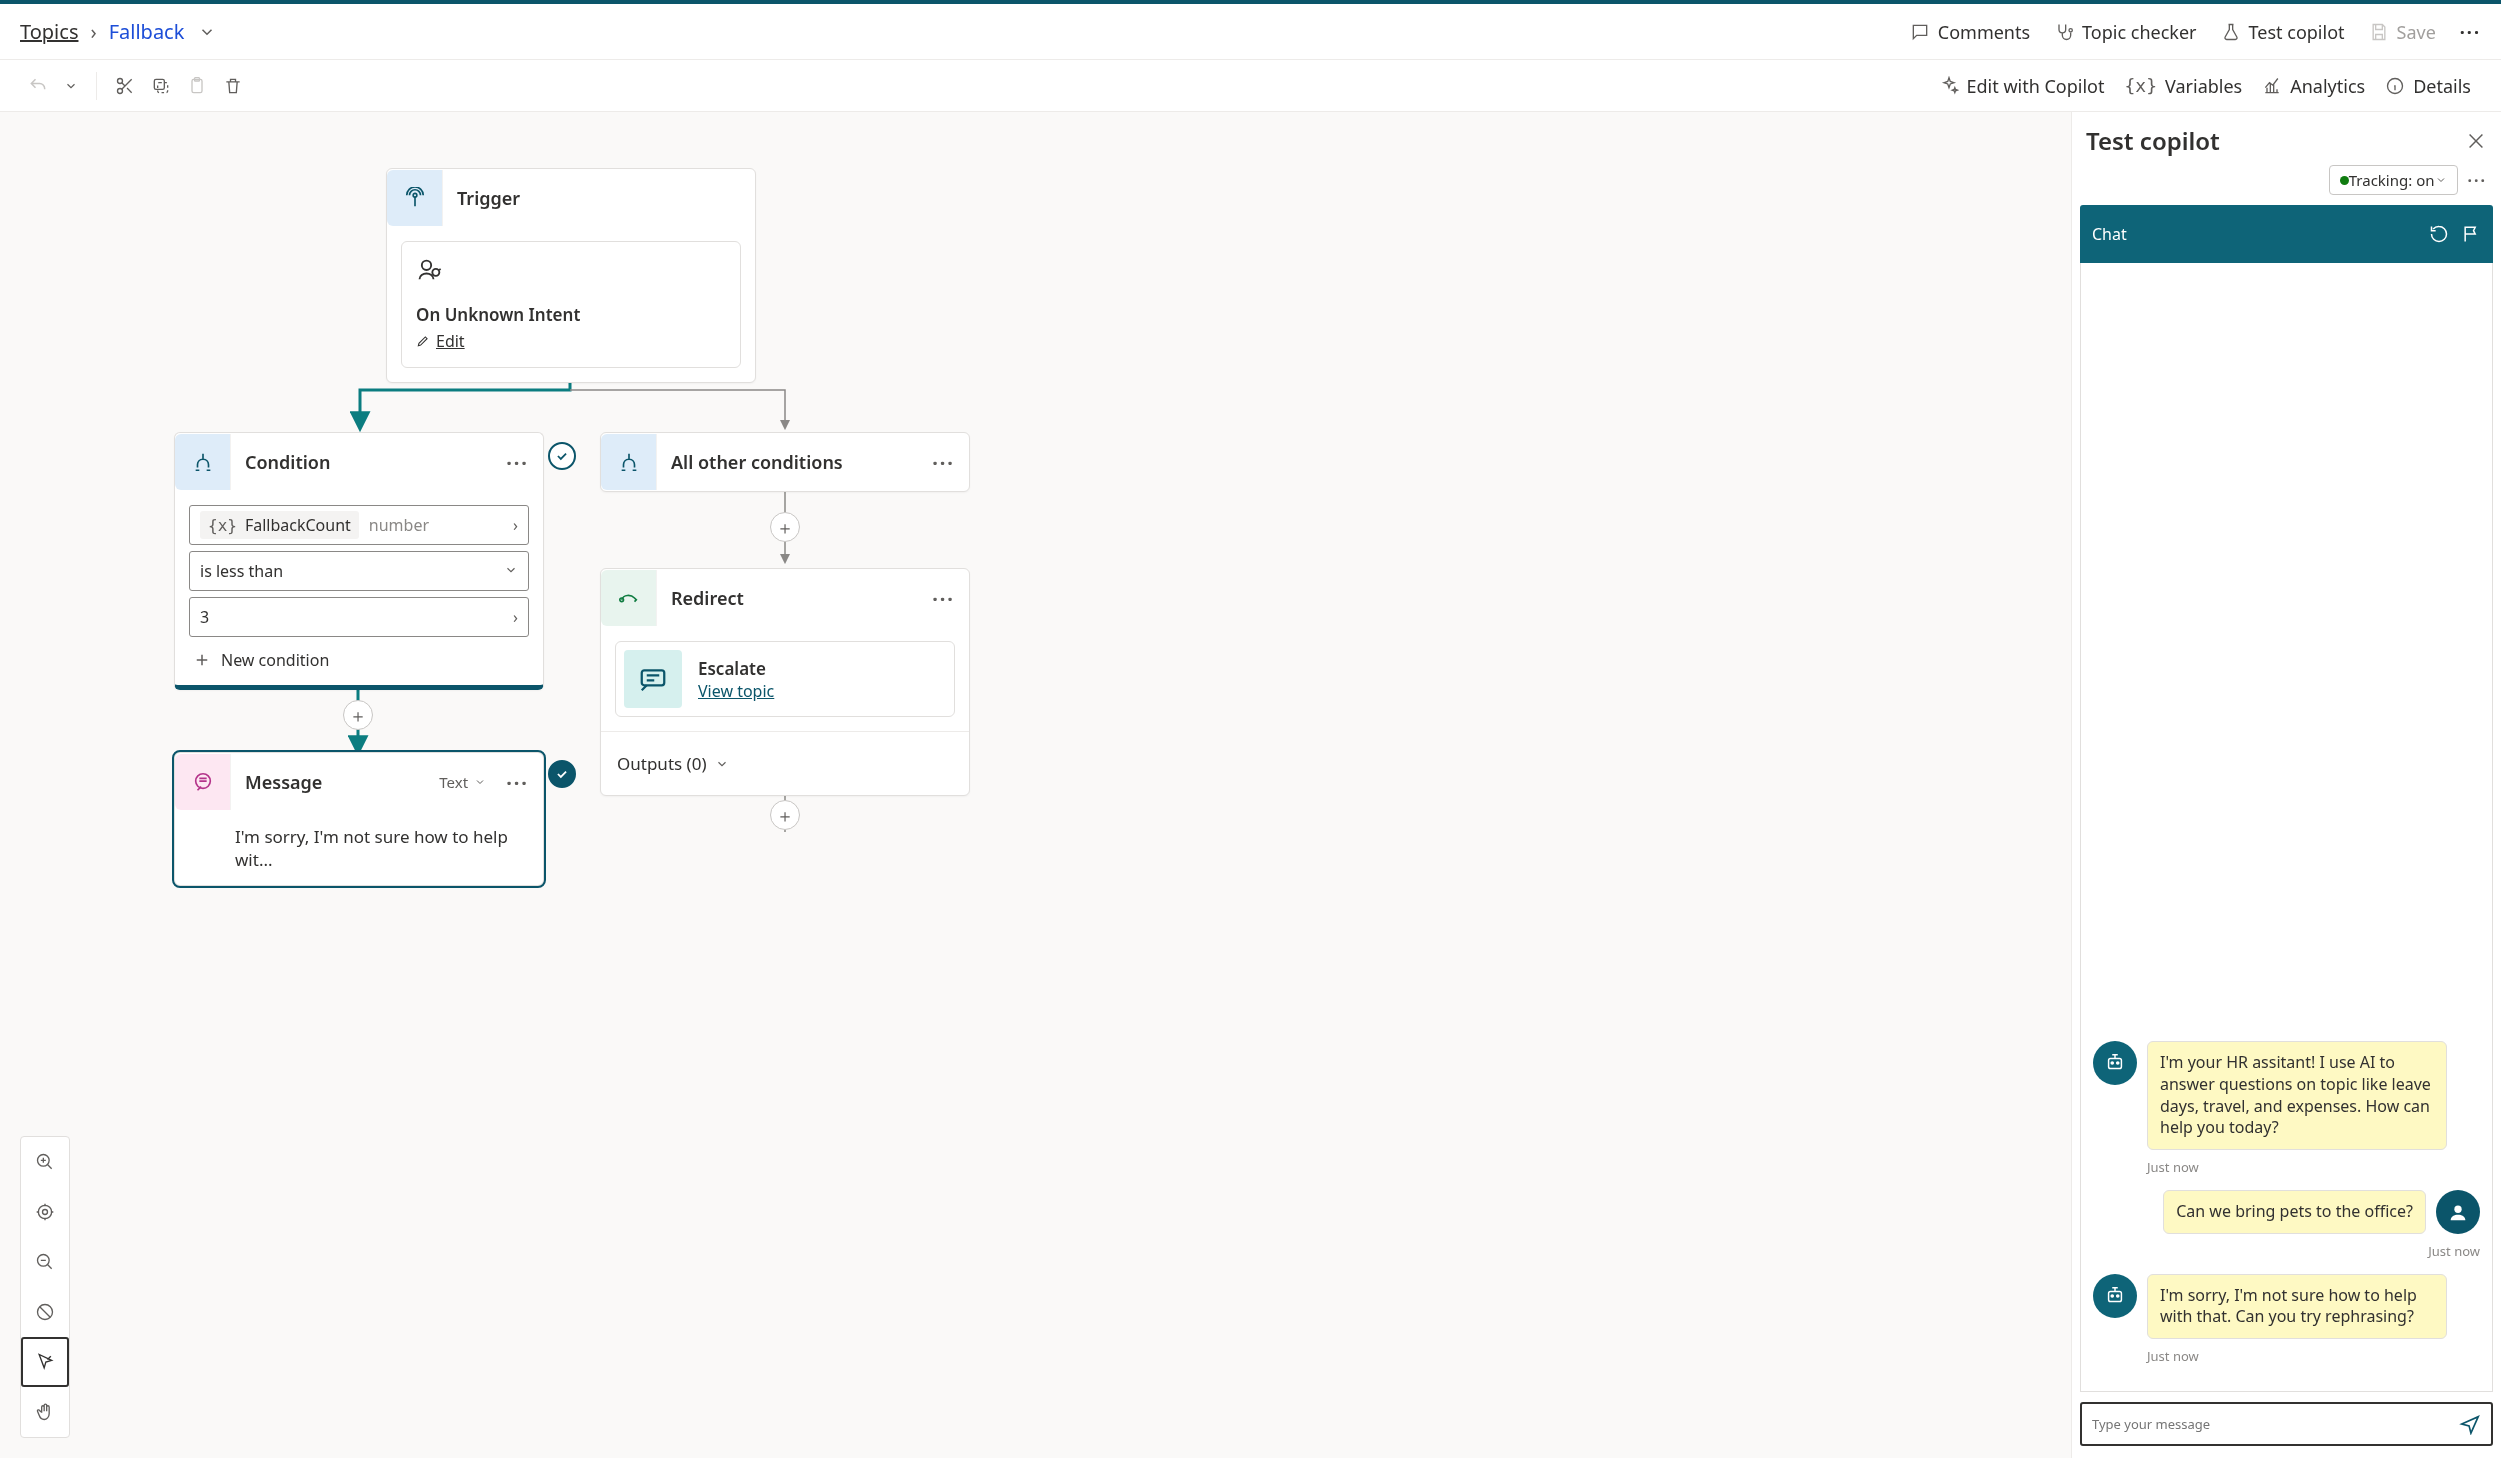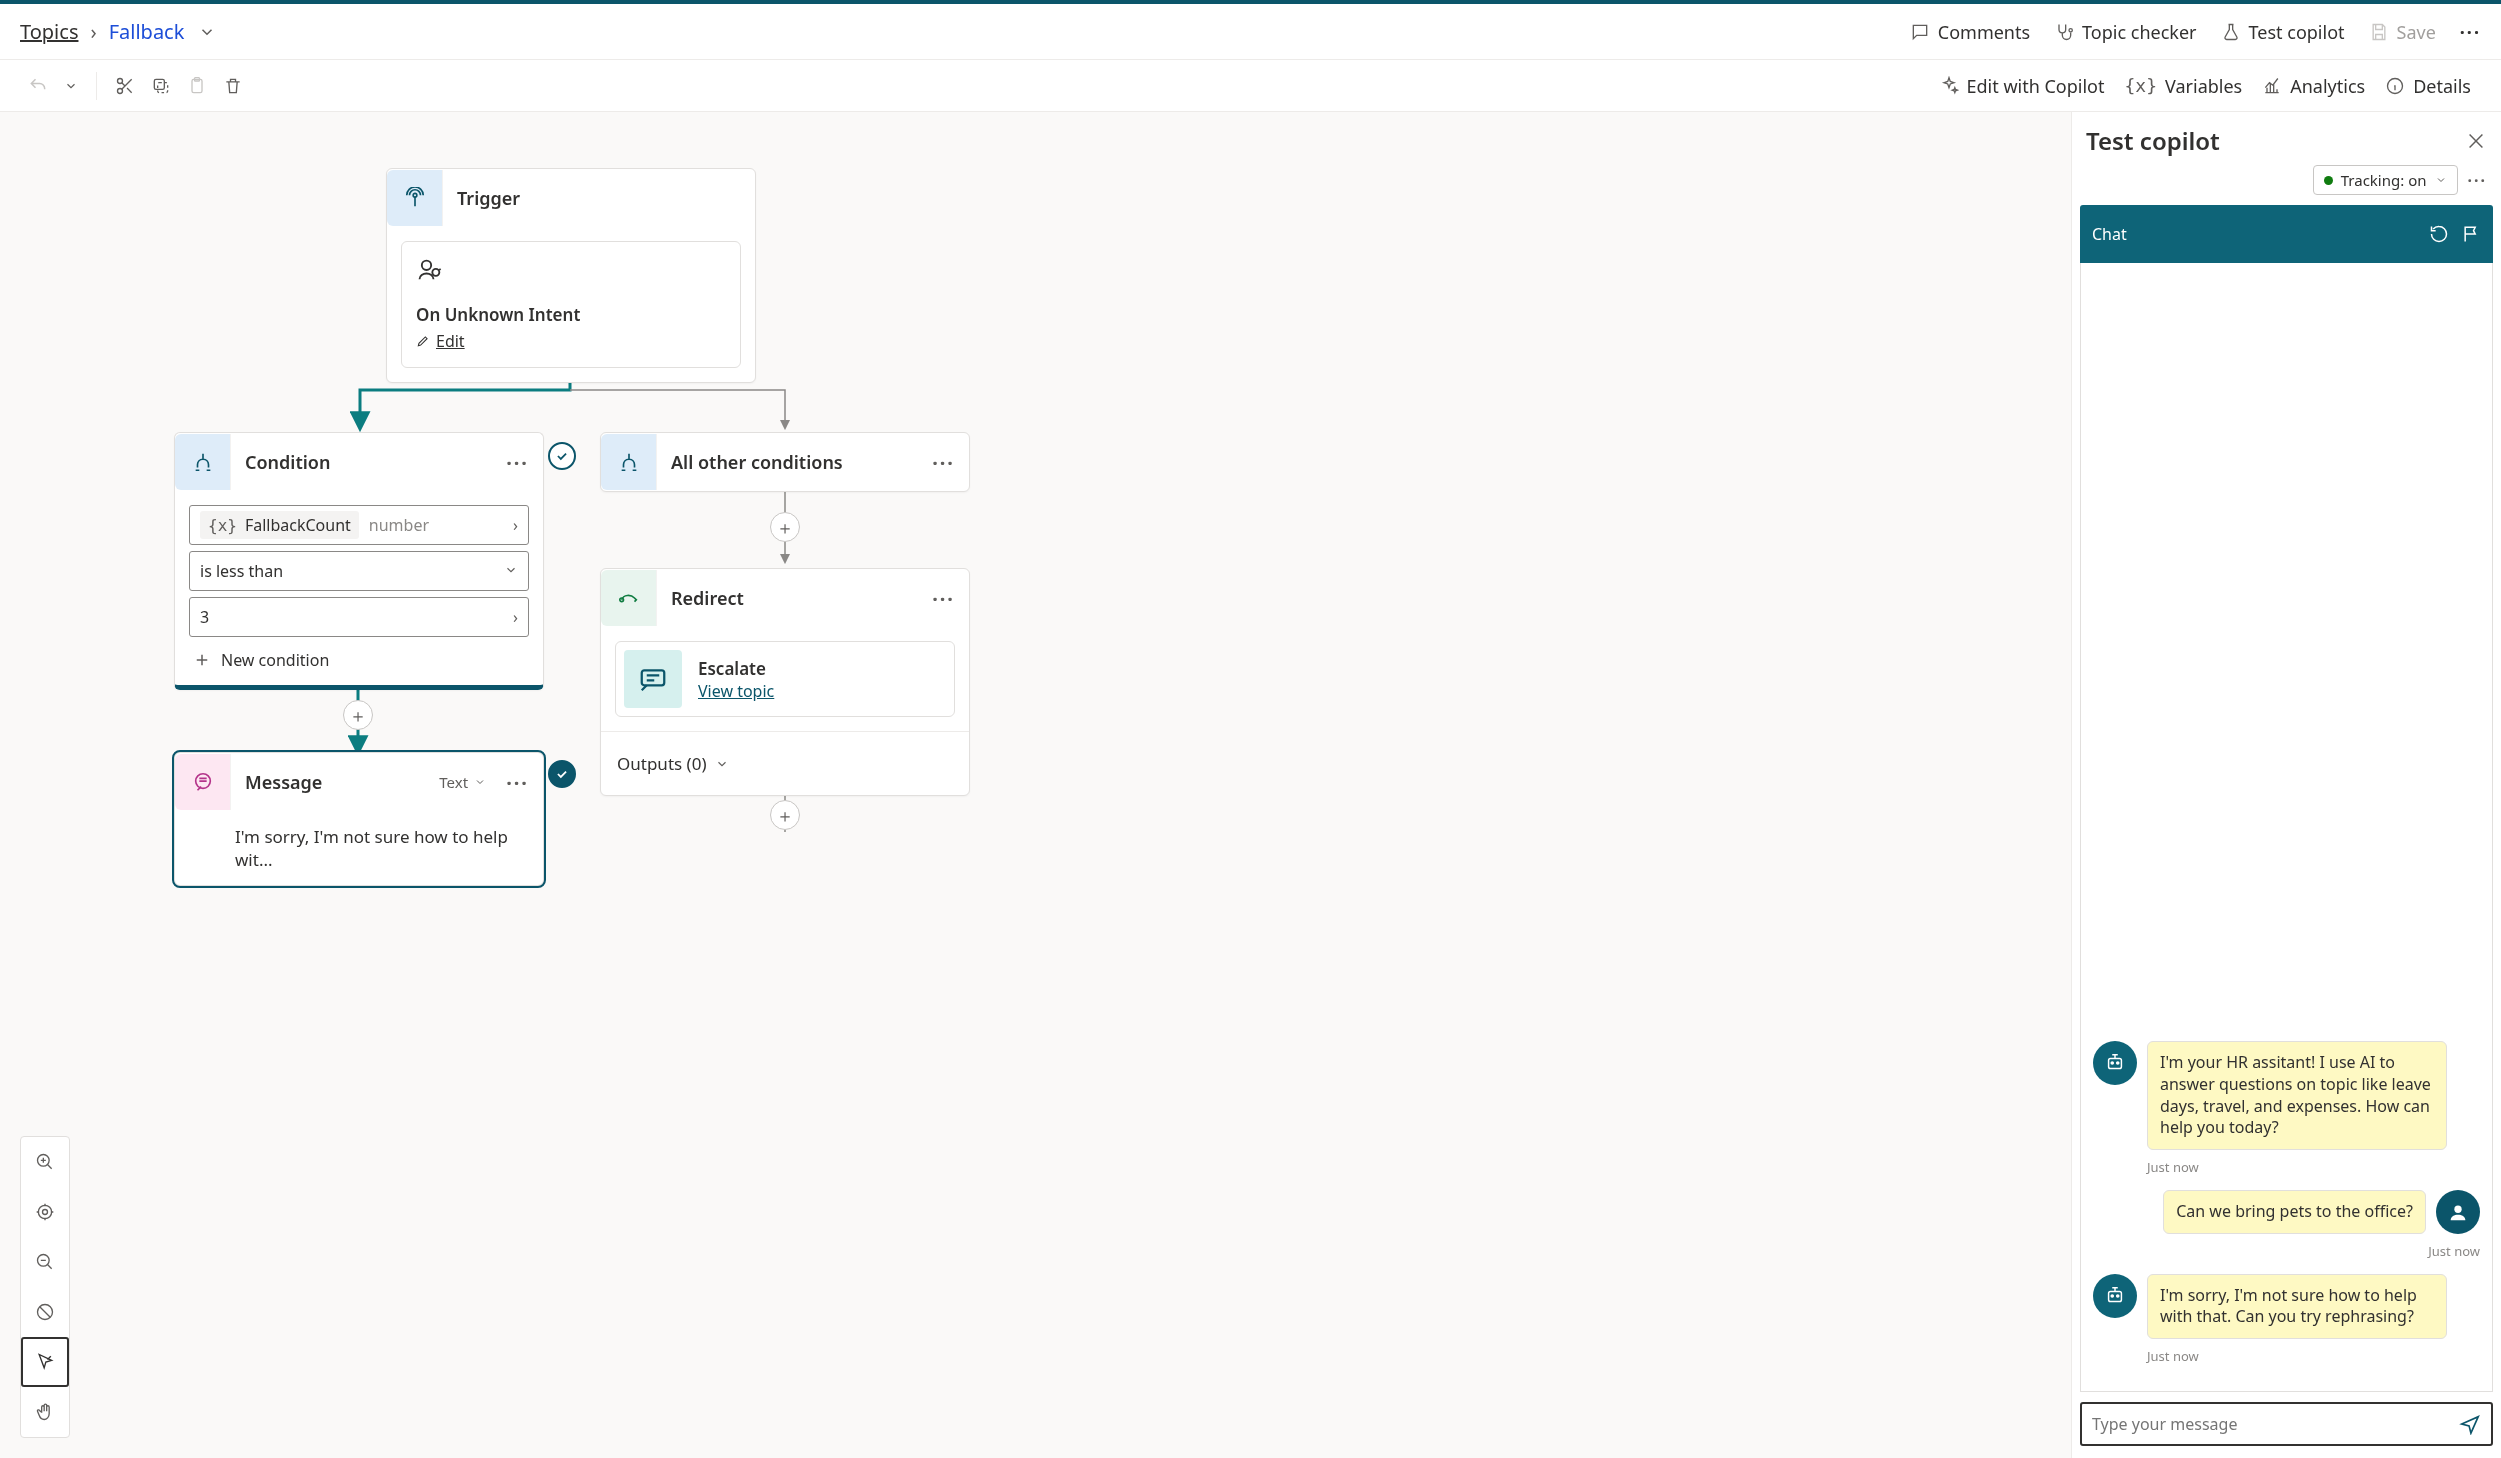--- a/index.html
+++ b/index.html
@@ -64,36 +64,36 @@
   .check-badge { position: absolute; width: 28px; height: 28px; border: 2px solid #0b556a; color: #0b556a; background: #fff; border-radius: 50%; display: flex; align-items: center; justify-content: center; }
   .check-badge.filled { background: #0b556a; color: #fff; }
 
   svg.connectors { position: absolute; inset: 0; width: 100%; height: 100%; pointer-events: none; }
 
   
   .panel { width: 430px; background: #fff; border-left: 1px solid #edebe9; display: flex; flex-direction: column; }
   .panel-title-row { display: flex; align-items: center; padding: 12px 14px 4px; }
   .panel-title { font-size: 24px; font-weight: 600; flex: 1; }
   .panel-sub { display: flex; align-items: center; justify-content: flex-end; gap: 10px; padding: 4px 14px 10px; }
-  .track-chip { display: inline-flex; align-items: center; gap: 8px; border: 1px solid #c8c6c4; border-radius: 4px; padding: 4px 10px; font-size: 15px; cursor: pointer; }
+  .track-chip { display: inline-flex; align-items: center; gap: 0; border: 1px solid #c8c6c4; border-radius: 4px; padding: 4px 10px; font-size: 15px; cursor: pointer; }
   .dot-green { width: 9px; height: 9px; border-radius: 50%; background: #107c10; }
   .chat-head { background: #0e6478; color: #fff; height: 58px; display: flex; align-items: center; padding: 0 12px; margin: 0 8px; border-radius: 3px 3px 0 0; }
   .chat-head .sp { flex: 1; }
   .chat-head svg { stroke: #fff; }
   .chat-body { flex: 1; margin: 0 8px; border: 1px solid #e1dfdd; border-top: none; padding: 12px; overflow: auto; display: flex; flex-direction: column; }
   .msg-row { display: flex; gap: 10px; margin-bottom: 4px; }
   .msg-row.me { justify-content: flex-end; }
   .avatar { width: 44px; height: 44px; border-radius: 50%; display: flex; align-items: center; justify-content: center; flex-shrink: 0; }
   .avatar.bot { background: #0e6478; }
   .avatar.user { background: #0b556a; }
   .bubble { background: #fef9c3; border: 1px solid #e1dfdd; border-radius: 6px; padding: 10px 12px; font-size: 16px; max-width: 300px; line-height: 1.35; }
   .ts { font-size: 13px; color: #8a8886; margin: 4px 0 14px 54px; }
   .ts.right { text-align: right; margin: 4px 0 14px 0; }
   .chat-input-row { margin: 10px 8px 12px; border: 2px solid #323130; border-radius: 3px; height: 44px; display: flex; align-items: center; padding: 0 10px; }
-  .chat-input-row input { flex: 1; border: none; outline: none; font-size: 16px; }
+  .chat-input-row input { flex: 1; border: none; outline: none; font-size: 13px; }
   .icon-btn { cursor: pointer; display: inline-flex; }
 
   .redirect-sub { display: flex; align-items: center; gap: 16px; border: 1px solid #e1dfdd; border-radius: 6px; padding: 8px; }
   .redirect-sub .iconbox { width: 58px; height: 58px; background: #d6f0ee; display:flex;align-items:center;justify-content:center;border-radius:4px; }
 </style>
 </head>
 <body>
 
 <div class="topbar">
   <span class="crumb-link">Topics</span>

